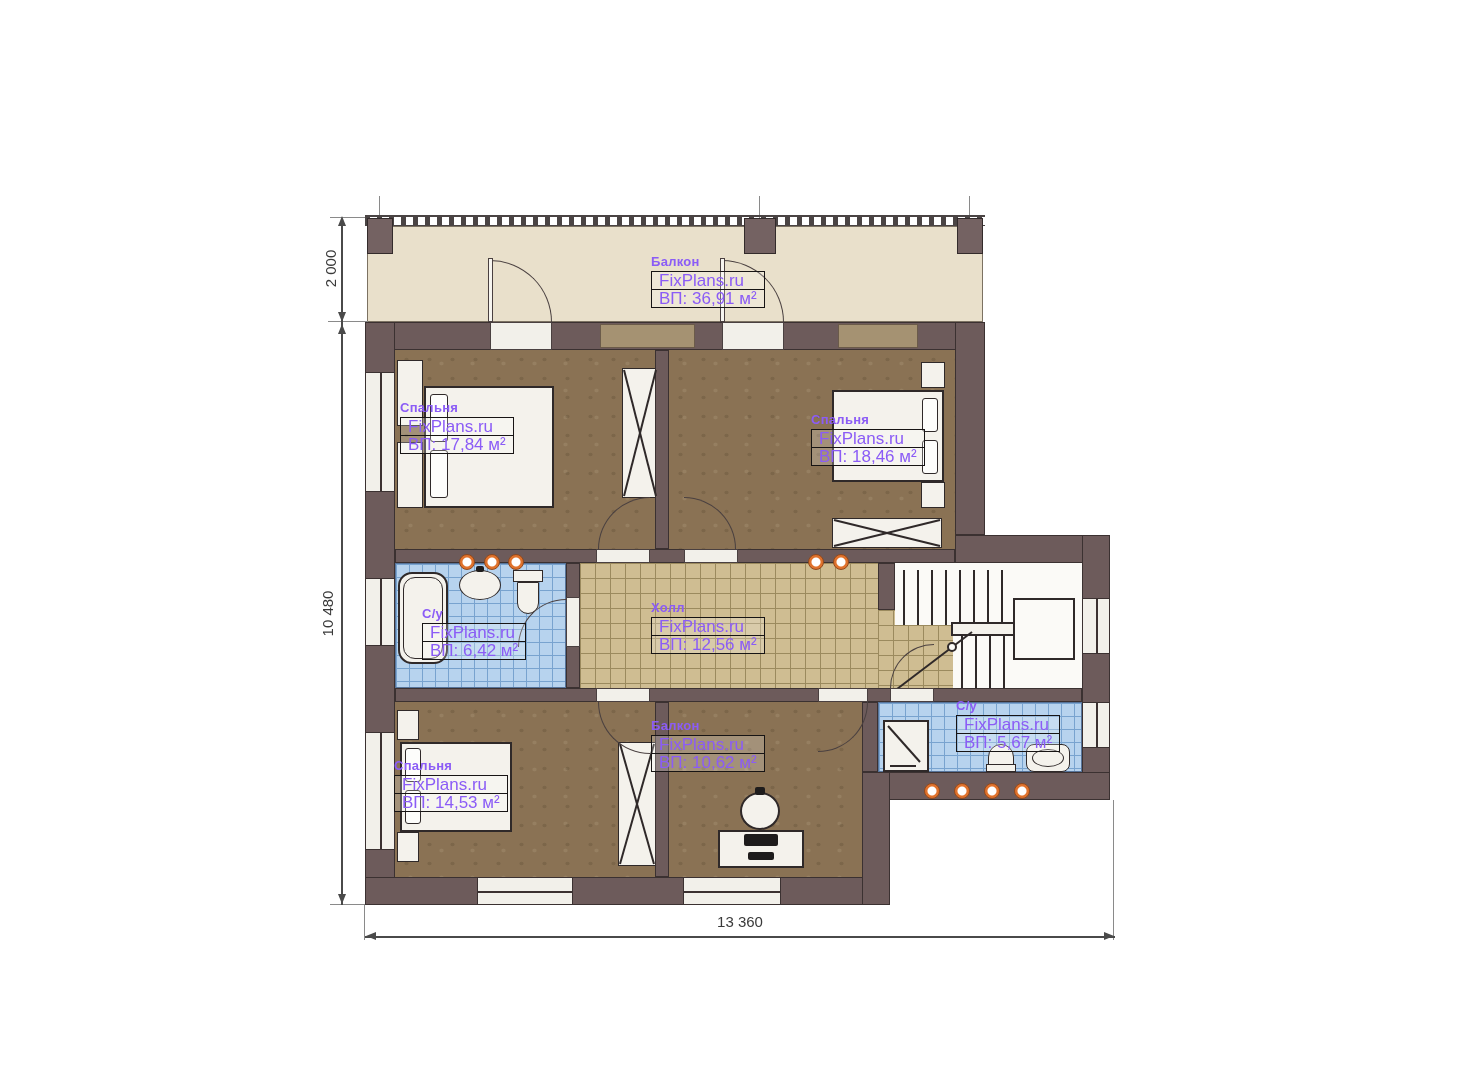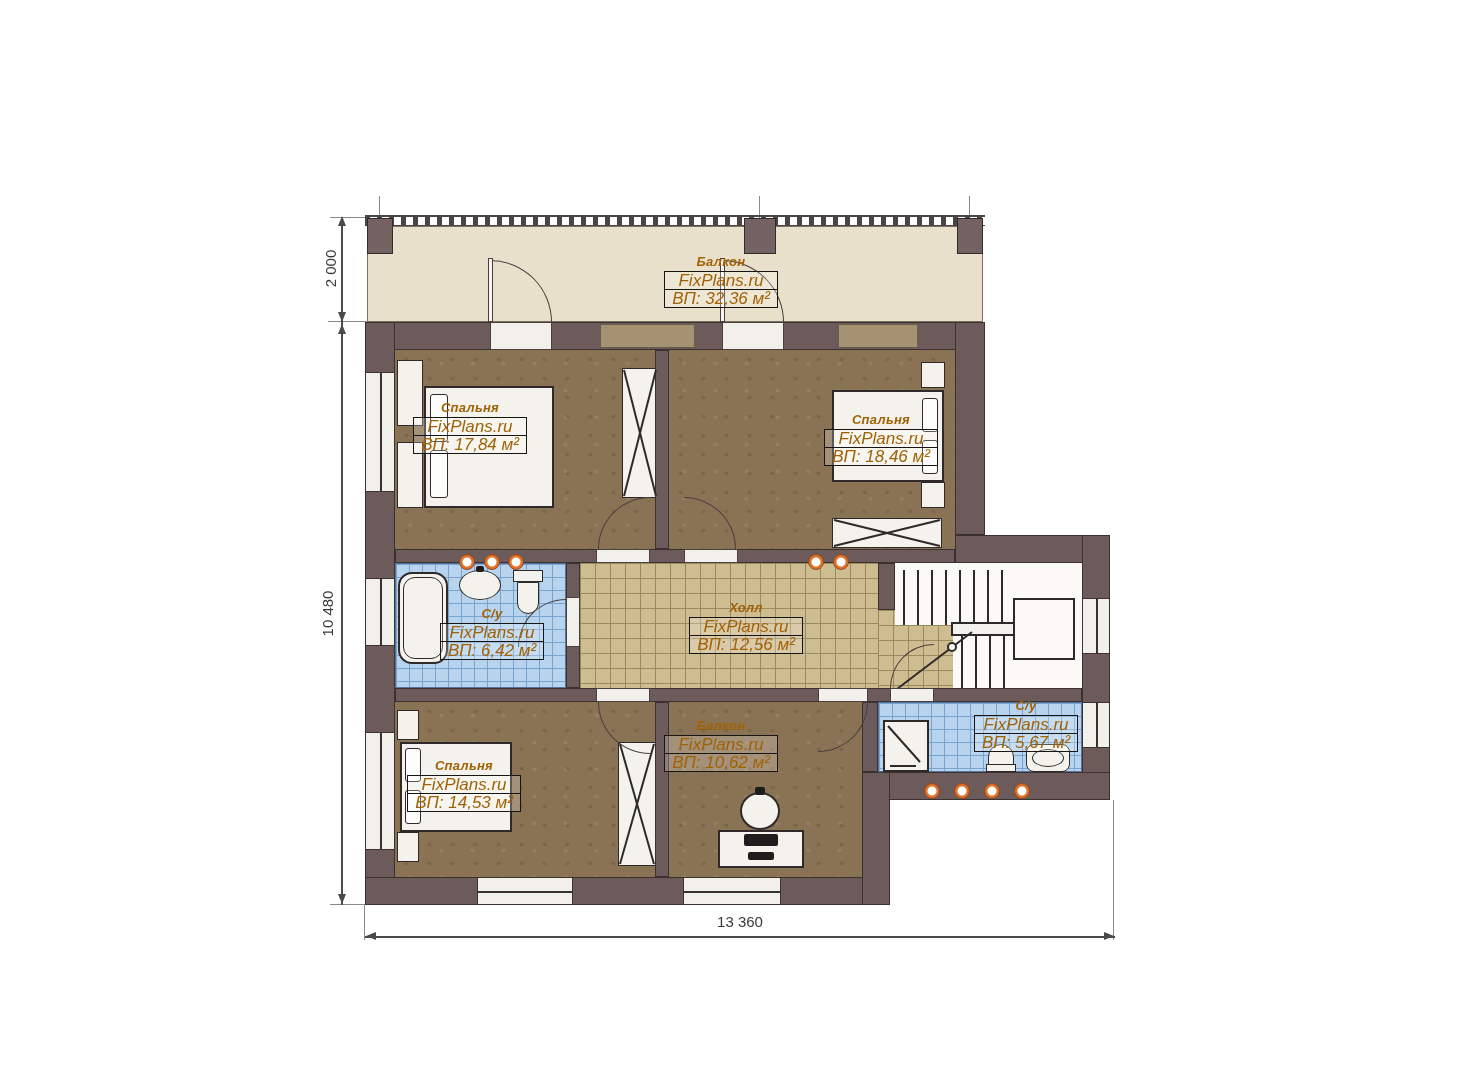--- a/index.html
+++ b/index.html
@@ -34,21 +34,21 @@
   .arc { position:absolute; box-sizing:border-box; background:transparent; border:0 solid #4a4040; z-index:7; }
   .leaf { position:absolute; box-sizing:border-box; background:#f7f5f0; border:1px solid #4a4040; z-index:7; }
   
   .furn { position:absolute; box-sizing:border-box; background:#f4f2ec; border:1.5px solid #2f2929; z-index:3; }
   .furn2 { border-width:2px; }
   .pillow { position:absolute; box-sizing:border-box; background:#fdfdfb; border:1px solid #2f2929; border-radius:3px; z-index:3; }
   .dark { position:absolute; box-sizing:border-box; background:#1e1c1c; z-index:3; border-radius:2px; }
   .treads { position:absolute; z-index:2;
      background-image:repeating-linear-gradient(90deg,#2f2929 0 2px, transparent 2px 14px); }
   
-  .label { position:absolute; z-index:10; text-align:center; color:#a16207; width:140px;font-style:italic; }
+  .label { position:absolute; z-index:10; text-align:left; color:#8b5cf6; width:140px; }
   .room-name { font-weight:bold; font-size:13px; letter-spacing:.3px; margin-bottom:2px; }
   .label-box { display:inline-block; border:1.8px solid #171414; background:rgba(255,255,255,.22); }
   .label-box .row { font-size:17px; padding:1px 7px; line-height:15px; white-space:nowrap; }
   .label-box .row + .row { border-top:1.8px solid #171414; }
   
   .light { position:absolute; width:16px; height:16px; border-radius:50%;
      background:radial-gradient(circle,#ffffff 0 4px,#e0722c 5px 8px);
      border:1px solid #93491c; box-sizing:border-box; z-index:9; }
   
   .dim { position:absolute; background:#4a4a4a; z-index:2; }
@@ -206,21 +206,21 @@
         <line x1="890" y1="766" x2="916" y2="766"></line>
       <line x1="897" y1="689" x2="972" y2="632"></line>
       <circle cx="952" cy="647" r="4" fill="#fbfaf7"></circle>
     </g>
   </svg>
 
   <div class="label" style="left:651px;top:254px;">
     <div class="room-name">Балкон</div>
     <div class="label-box">
       <div class="row">FixPlans.ru</div>
-      <div class="row">ВП: 32,36 м²</div>
+      <div class="row">ВП: 36,91 м²</div>
     </div>
   </div>
 
   <div class="label" style="left:400px;top:400px;">
     <div class="room-name">Спальня</div>
     <div class="label-box">
       <div class="row">FixPlans.ru</div>
       <div class="row">ВП: 17,84 м²</div>
     </div>
   </div>
@@ -234,21 +234,21 @@
   </div>
 
   <div class="label" style="left:422px;top:606px;">
     <div class="room-name">С/у</div>
     <div class="label-box">
       <div class="row">FixPlans.ru</div>
       <div class="row">ВП: 6,42 м²</div>
     </div>
   </div>
 
-  <div class="label" style="left:676px;top:600px;">
+  <div class="label" style="left:651px;top:600px;">
     <div class="room-name">Холл</div>
     <div class="label-box">
       <div class="row">FixPlans.ru</div>
       <div class="row">ВП: 12,56 м²</div>
     </div>
   </div>
 
   <div class="label" style="left:956px;top:698px;">
     <div class="room-name">С/у</div>
     <div class="label-box">

